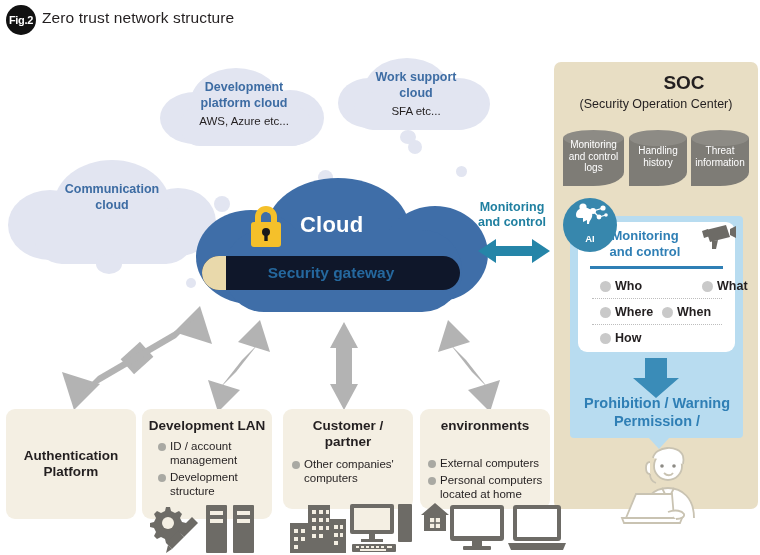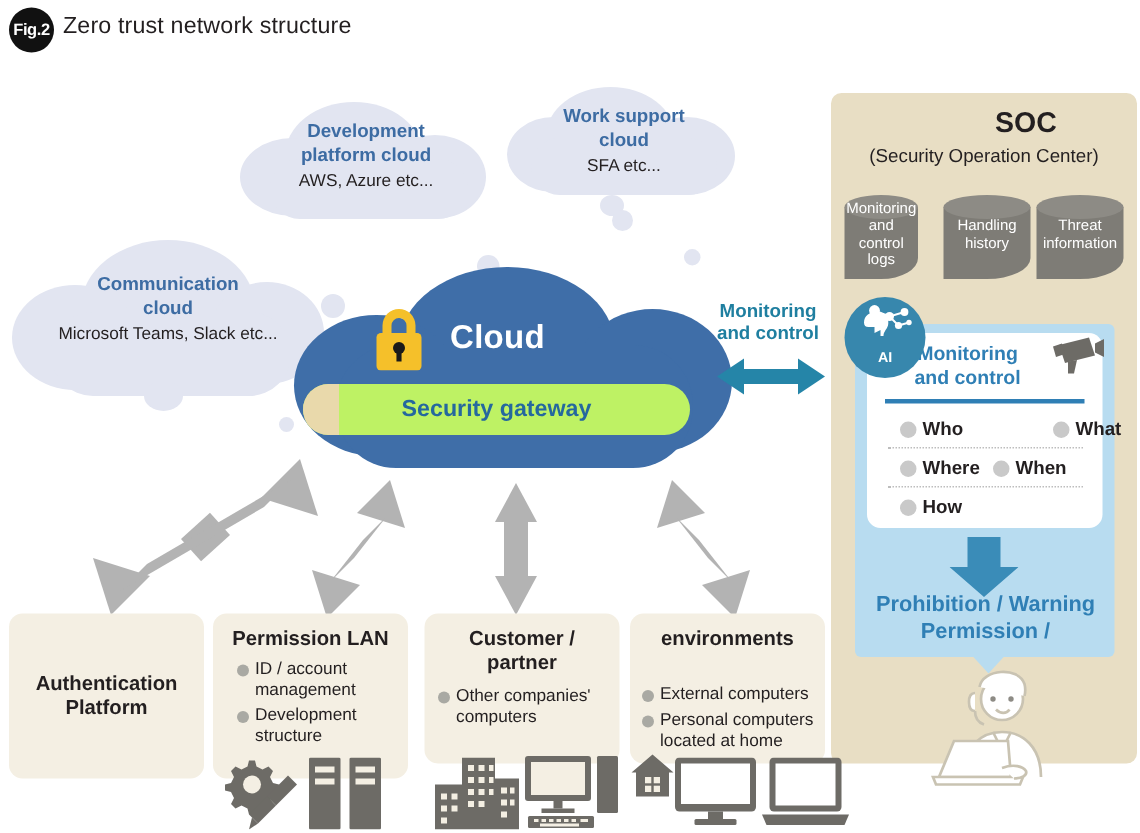--- a/index.html
+++ b/index.html
@@ -24,21 +24,21 @@
   .cloud-title{color:#3d6ca3;font-weight:bold;font-size:12.5px;}
   .cloud-sub{color:#231f20;font-size:11.5px;margin-top:3px;}
 
   
   .bcloud{background:#3f6ea8;border-radius:50%;}
   #cloud-label{
     color:#ffffff;font-size:22px;font-weight:bold;letter-spacing:0.2px;
   }
   #gateway-pill{
     left:202px;top:256px;width:258px;height:34px;border-radius:17px;
-    background:#bef264;display:flex;align-items:center;justify-content:center;
+    background:#0f172a;display:flex;align-items:center;justify-content:center;
   }
   #gateway-pill .cap{
     position:absolute;left:0;top:0;width:24px;height:34px;border-radius:17px 0 0 17px;
     background:#e9d9ab;
   }
   #gateway-label{color:#25689e;font-weight:bold;font-size:15.5px;position:relative;z-index:2;}
 
   
   #padlock{left:247px;top:203px;width:38px;height:44px;}
 
@@ -125,21 +125,20 @@
 
 <div class="abs" style="left:8px;top:160px;width:208px;height:112px;">
   <div class="abs lcloud" style="left:46px;top:0px;width:116px;height:90px;"></div>
   <div class="abs lcloud" style="left:0px;top:30px;width:84px;height:70px;"></div>
   <div class="abs lcloud" style="left:132px;top:28px;width:76px;height:68px;"></div>
   <div class="abs lcloud" style="left:26px;top:48px;width:160px;height:56px;border-radius:28px;"></div>
   <div class="abs lcloud" style="left:88px;top:94px;width:26px;height:20px;"></div>
   <div class="abs cloud-text" style="left:0px;top:22px;width:208px;">
     <div class="cloud-title">Communication</div>
     <div class="cloud-title">cloud</div>
-    <div class="cloud-sub">Microsoft Teams, Slack etc...</div>
   </div>
 </div>
 
 <div class="abs lcloud" style="left:214px;top:196px;width:16px;height:16px;"></div>
 <div class="abs lcloud" style="left:204px;top:248px;width:13px;height:13px;"></div>
 <div class="abs lcloud" style="left:186px;top:278px;width:10px;height:10px;"></div>
 <div class="abs lcloud" style="left:318px;top:170px;width:15px;height:15px;"></div>
 <div class="abs lcloud" style="left:408px;top:140px;width:14px;height:14px;"></div>
 <div class="abs lcloud" style="left:456px;top:166px;width:11px;height:11px;"></div>
 
@@ -201,21 +200,21 @@
     <path d="M10 0 L0 32 L32 22 Z"></path>
     <path d="M52 92 L62 60 L30 70 Z"></path>
     <polygon points="50,68 34,52 12,24 28,40"></polygon>
   </g>
 </svg>
 
 <div class="abs" id="soc-panel"></div>
 <div class="abs" id="soc-title">SOC</div>
 <div class="abs" id="soc-sub">(Security Operation Center)</div>
 
-<div class="abs cyl" style="left:563px;top:130px;width:49px;height:48px;text-decoration:underline;">
+<div class="abs cyl" style="left:563px;top:130px;width:61px;height:48px;text-decoration:underline;">
   <div class="body"></div>
     <div class="top"></div>
   <div class="txt">Monitoring and control logs</div>
 </div>
 <div class="abs cyl" style="left:629px;top:130px;width:58px;height:48px;">
   <div class="body"></div>
     <div class="top"></div>
   <div class="txt">Handling history</div>
 </div>
 <div class="abs cyl" style="left:691px;top:130px;width:58px;height:48px;">
@@ -310,21 +309,21 @@
 </svg>
 
 <div class="abs bbox" style="left:6px;top:409px;width:130px;height:110px;"></div>
 <div class="abs bbox-title" style="left:6px;top:448px;width:130px;">
   <div>Authentication</div>
   <div>Platform</div>
 </div>
 
 <div class="abs bbox" style="left:142px;top:409px;width:130px;height:110px;"></div>
 <div class="abs bbox-title" style="left:142px;top:418px;width:130px;">
-  <div>Permission LAN</div>
+  <div>Development LAN</div>
 </div>
 <div class="abs blist" style="left:158px;top:439px;width:110px;">
   <ul>
     <li>ID / account management</li>
     <li>Development structure</li>
   </ul>
 </div>
 <svg class="abs" style="left:148px;top:503px;width:52px;height:50px;" viewBox="0 0 52 50">
   <g class="icon-gray">
     <path d="M18 4 l4 0 l1 4 l4 2 l4 -2 l3 3 l-2 4 l2 4 l4 1 l0 4 l-4 1 l-2 4 l2 4 l-3 3 l-4 -2 l-4 2 l-1 4 l-4 0 l-1 -4 l-4 -2 l-4 2 l-3 -3 l2 -4 l-2 -4 l-4 -1 l0 -4 l4 -1 l2 -4 l-2 -4 l3 -3 l4 2 l4 -2 Z"></path>

